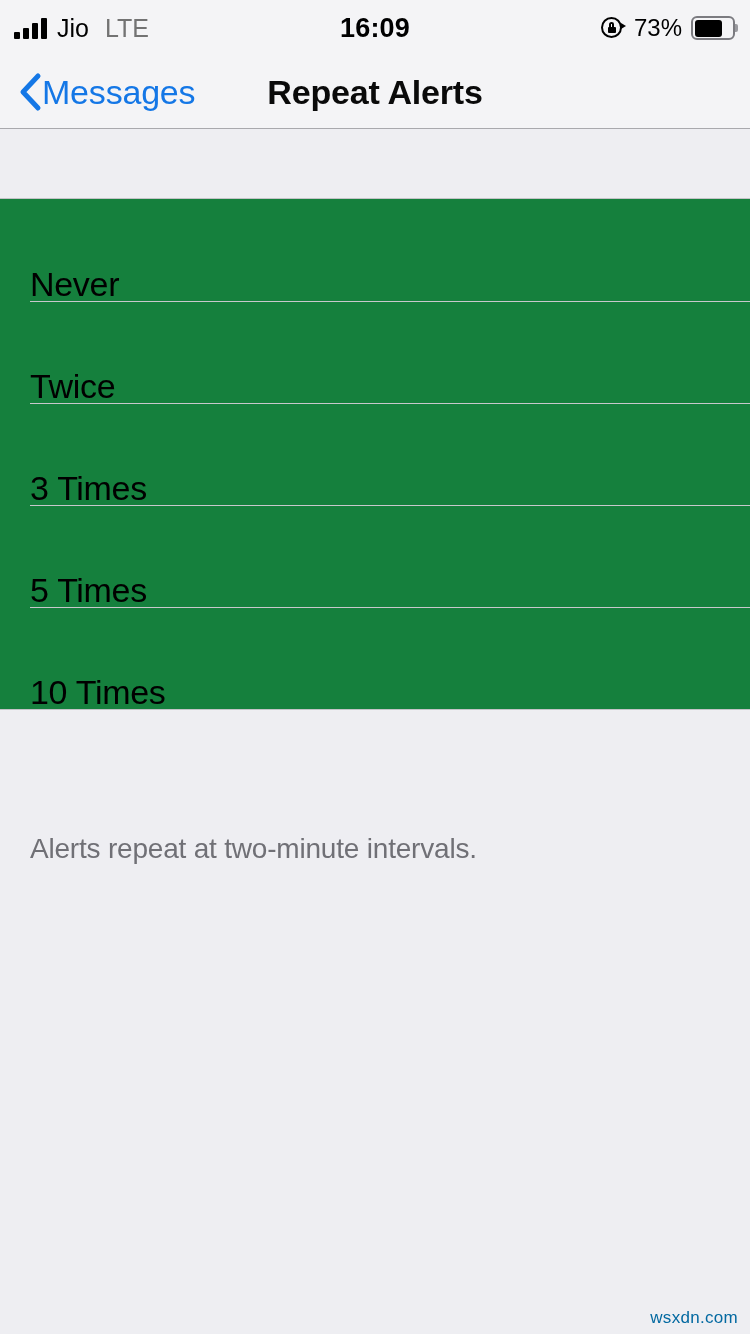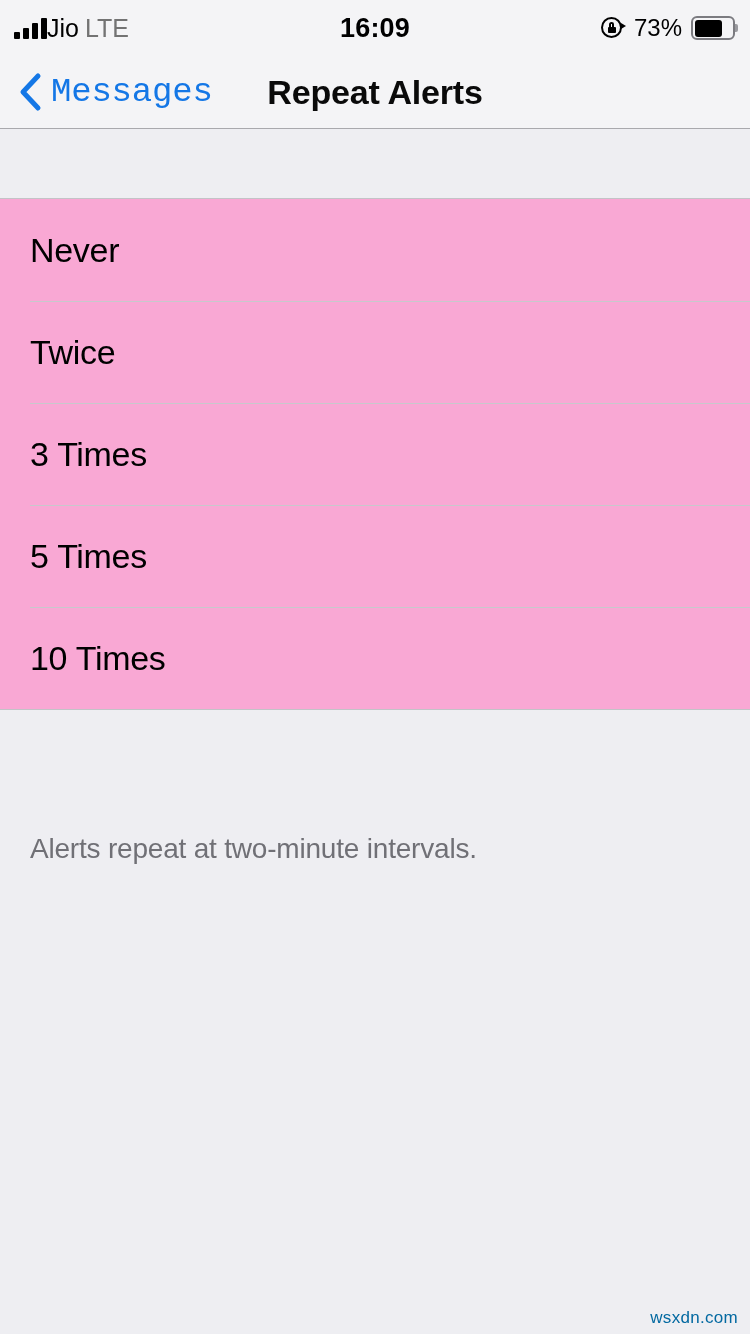--- a/index.html
+++ b/index.html
@@ -13,21 +13,21 @@
   #screen { position:relative; width:750px; height:1334px; background:#eeeef2; }
 
   
   .status-bar {
     position:absolute; top:0; left:0; width:750px; height:56px;
     background:#f4f4f6;
     display:flex; align-items:center;
   }
   .status-left {
     position:absolute; left:14px; top:0; height:56px;
-    display:flex; align-items:center; 
+    display:flex; align-items:center; gap:10px;
   }
   .signal { display:flex; align-items:flex-end; gap:3px; height:22px; }
   .signal i { display:block; width:6px; background:#000; border-radius:1px; }
   .signal i:nth-child(1){ height:7px; }
   .signal i:nth-child(2){ height:11px; }
   .signal i:nth-child(3){ height:16px; }
   .signal i:nth-child(4){ height:21px; }
   .carrier { font-size:25px; color:#000; letter-spacing:0px; }
   .network { font-size:25px; color:#737373; margin-left:6px; }
 
@@ -78,23 +78,22 @@
   }
 
   
   .nav-bar {
     position:absolute; top:56px; left:0; width:750px; height:73px;
     background:#f4f4f6;
     border-bottom:1px solid #a9a9ad;
   }
   .nav-back {
     position:absolute; left:18px; top:0; height:72px;
-    display:flex; align-items:center; gap:9px;
+    display:flex; align-items:center; 
     cursor:pointer;
-    font-family:Liberation Mono, monospace;
   }
   .chevron-left { width:24px; height:40px; display:block; }
   .nav-back-label {
     font-size:34px; color:#1477e6; letter-spacing:-0.2px;
   }
   .nav-title {
     position:absolute; left:0; top:0; width:750px; height:72px;
     display:flex; align-items:center; justify-content:center;
     font-size:34px; font-weight:bold; color:#0a0a0a; letter-spacing:-0.2px;
     pointer-events:none;
@@ -108,23 +107,23 @@
   }
 
   
   .list {
     position:absolute; top:199px; left:0; width:750px;
     background:#ffffff;
     border-bottom:1px solid #c3c3c7;
   }
   .row {
     position:relative; height:102px; width:750px;
-    display:flex; align-items:center;
+    display:flex; align-items:flex-end;
     padding-left:30px; padding-right:31px;
-    background:#f9a8d4;
+    background:#15803d;
     cursor:pointer;
   }
   .row + .row::before {
     content:""; position:absolute; left:30px; right:0; top:0; height:1px;
     background:#c8c8cc;
   }
   .row-label {
     font-size:34px; color:#000; letter-spacing:-0.3px; line-height:1;
   }
   .row-check {

